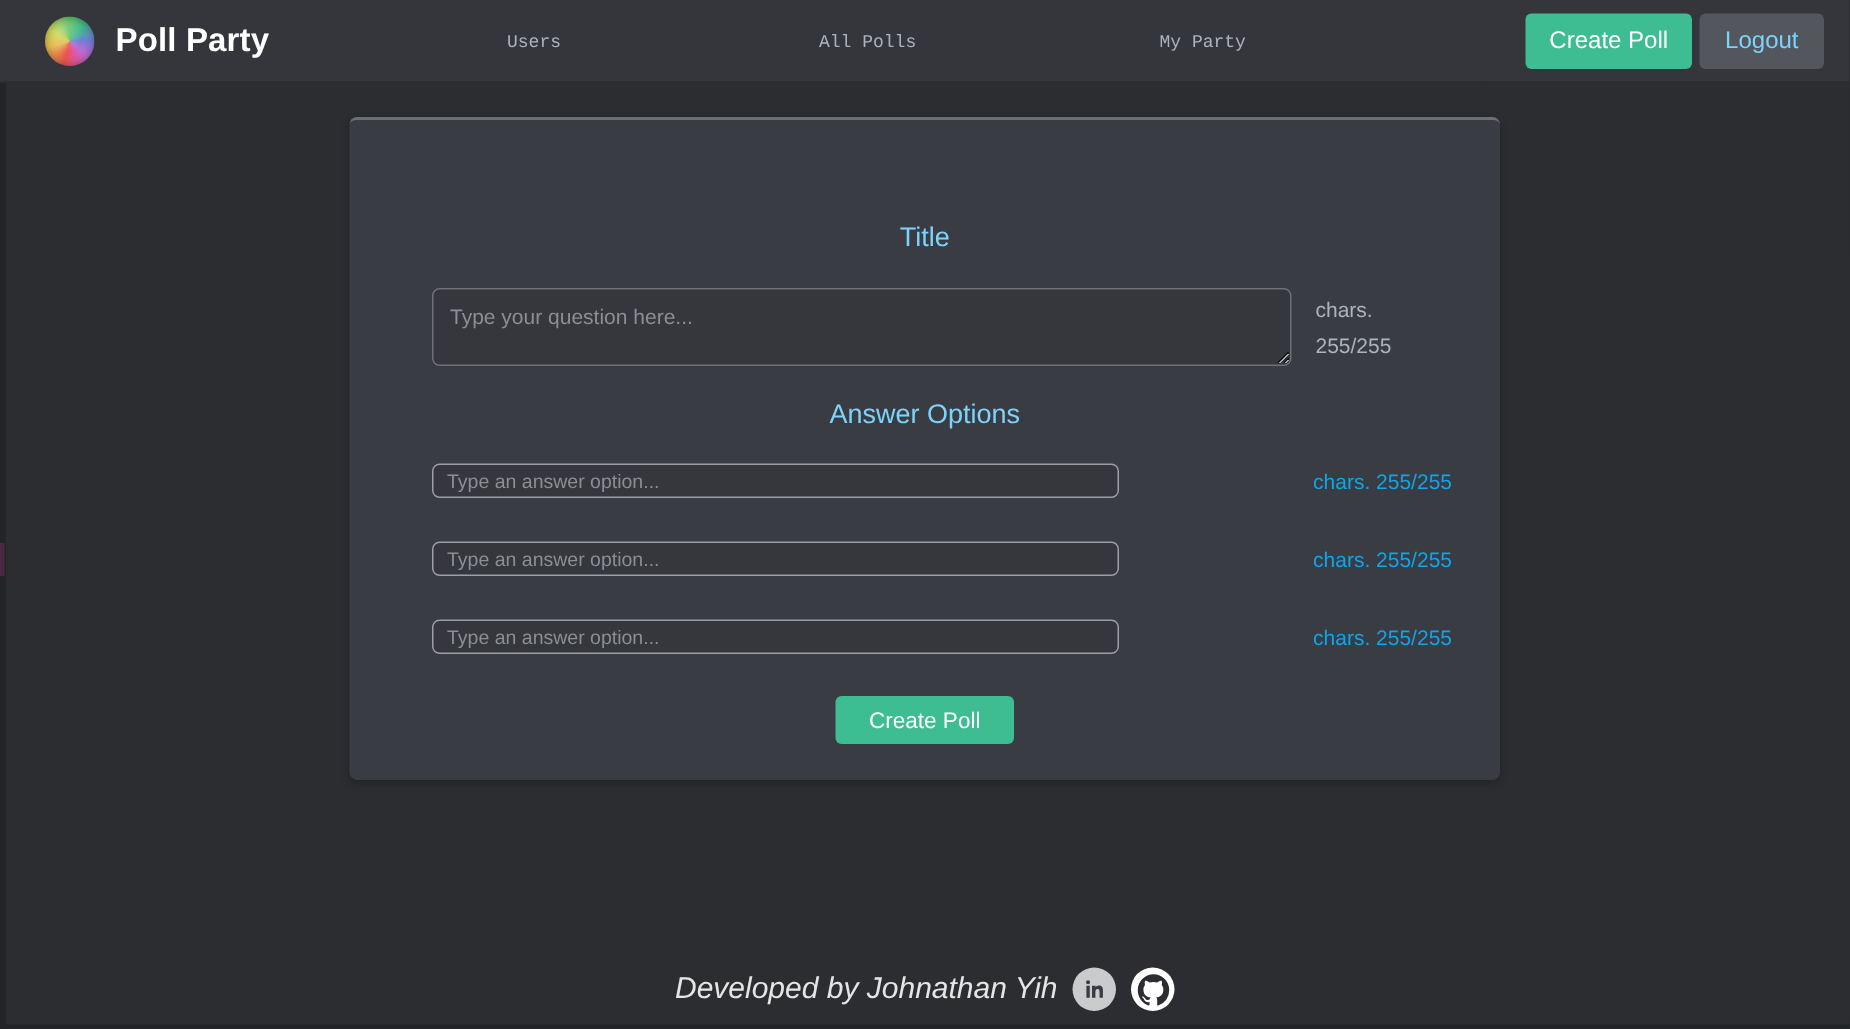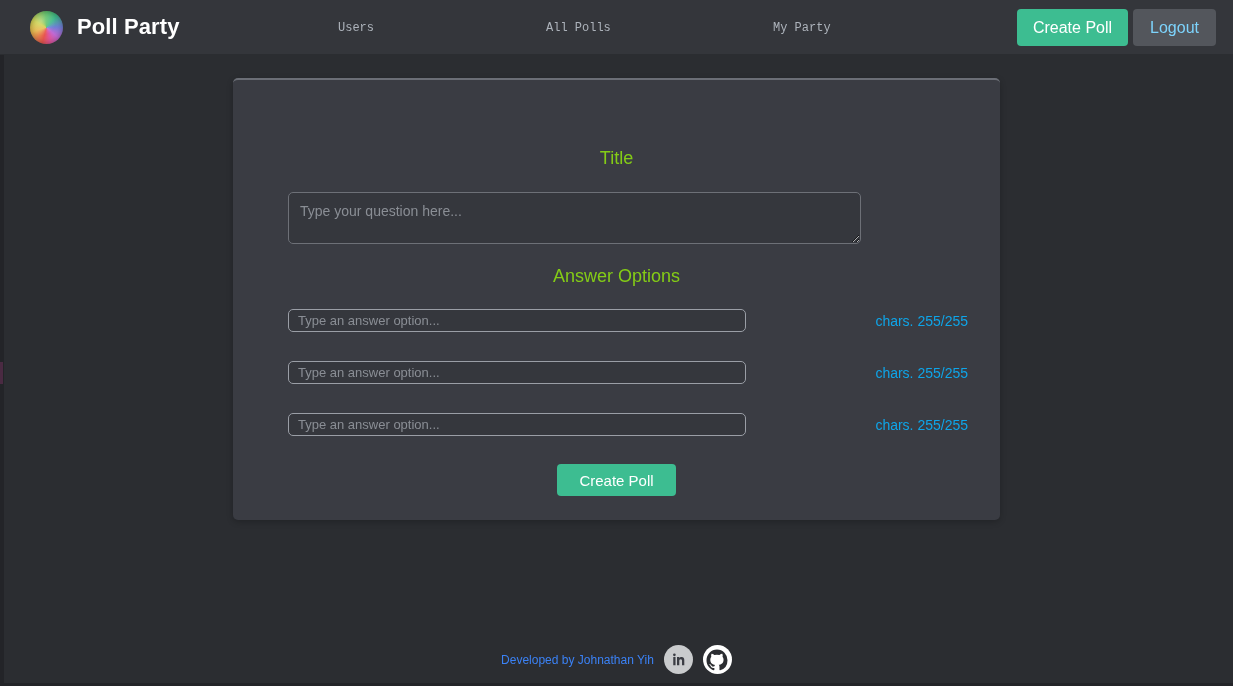--- a/index.html
+++ b/index.html
@@ -136,21 +136,21 @@
     position: absolute;
     left: 233px; top: 78px;
     width: 767px; height: 442px;
     background: #3a3c43;
     border-radius: 5px;
     border-top: 2px solid #6b6e76;
     box-shadow: 0 2px 6px rgba(0,0,0,0.22);
   }
 
   .section-heading {
-    color: #84cc16;
+    color: #7dd3fc;
     font-size: 18px;
     text-align: center;
     position: absolute;
     width: 100%;
     left: 0;
   }
   .heading-title { top: 68px; }
   .heading-answers { top: 186px; }
 
   
@@ -244,23 +244,24 @@
   .footer {
     position: absolute;
     left: 0; top: 645px;
     width: 1233px;
     display: flex;
     align-items: center;
     justify-content: center;
     gap: 10px;
   }
   .footer-text {
-    color: #3b82f6;
-    font-size: 12px;
-    white-space: nowrap;
+    color: #e5e5e5;
+    font-size: 20px;
+    white-space: nowrap;
+    font-style: italic;
   }
   .social {
     width: 29px; height: 29px;
     border-radius: 50%;
     display: flex;
     align-items: center;
     justify-content: center;
     cursor: pointer;
     flex: none;
   }
@@ -302,20 +303,24 @@
     </div>
 
   </div>
 
   <div class="card">
 
     <div class="section-heading heading-title">Title</div>
 
     <div class="title-row">
       <textarea class="title-textarea" placeholder="Type your question here..." style=""></textarea>
+      <div class="chars-stacked">
+        <div>chars.</div>
+        <div>255/255</div>
+      </div>
     </div>
 
     <div class="section-heading heading-answers">Answer Options</div>
 
     <div class="answer-row r1">
       <input class="answer-input" type="text" placeholder="Type an answer option..." style="">
       <span class="chars-inline">chars. 255/255</span>
     </div>
 
     <div class="answer-row r2">

